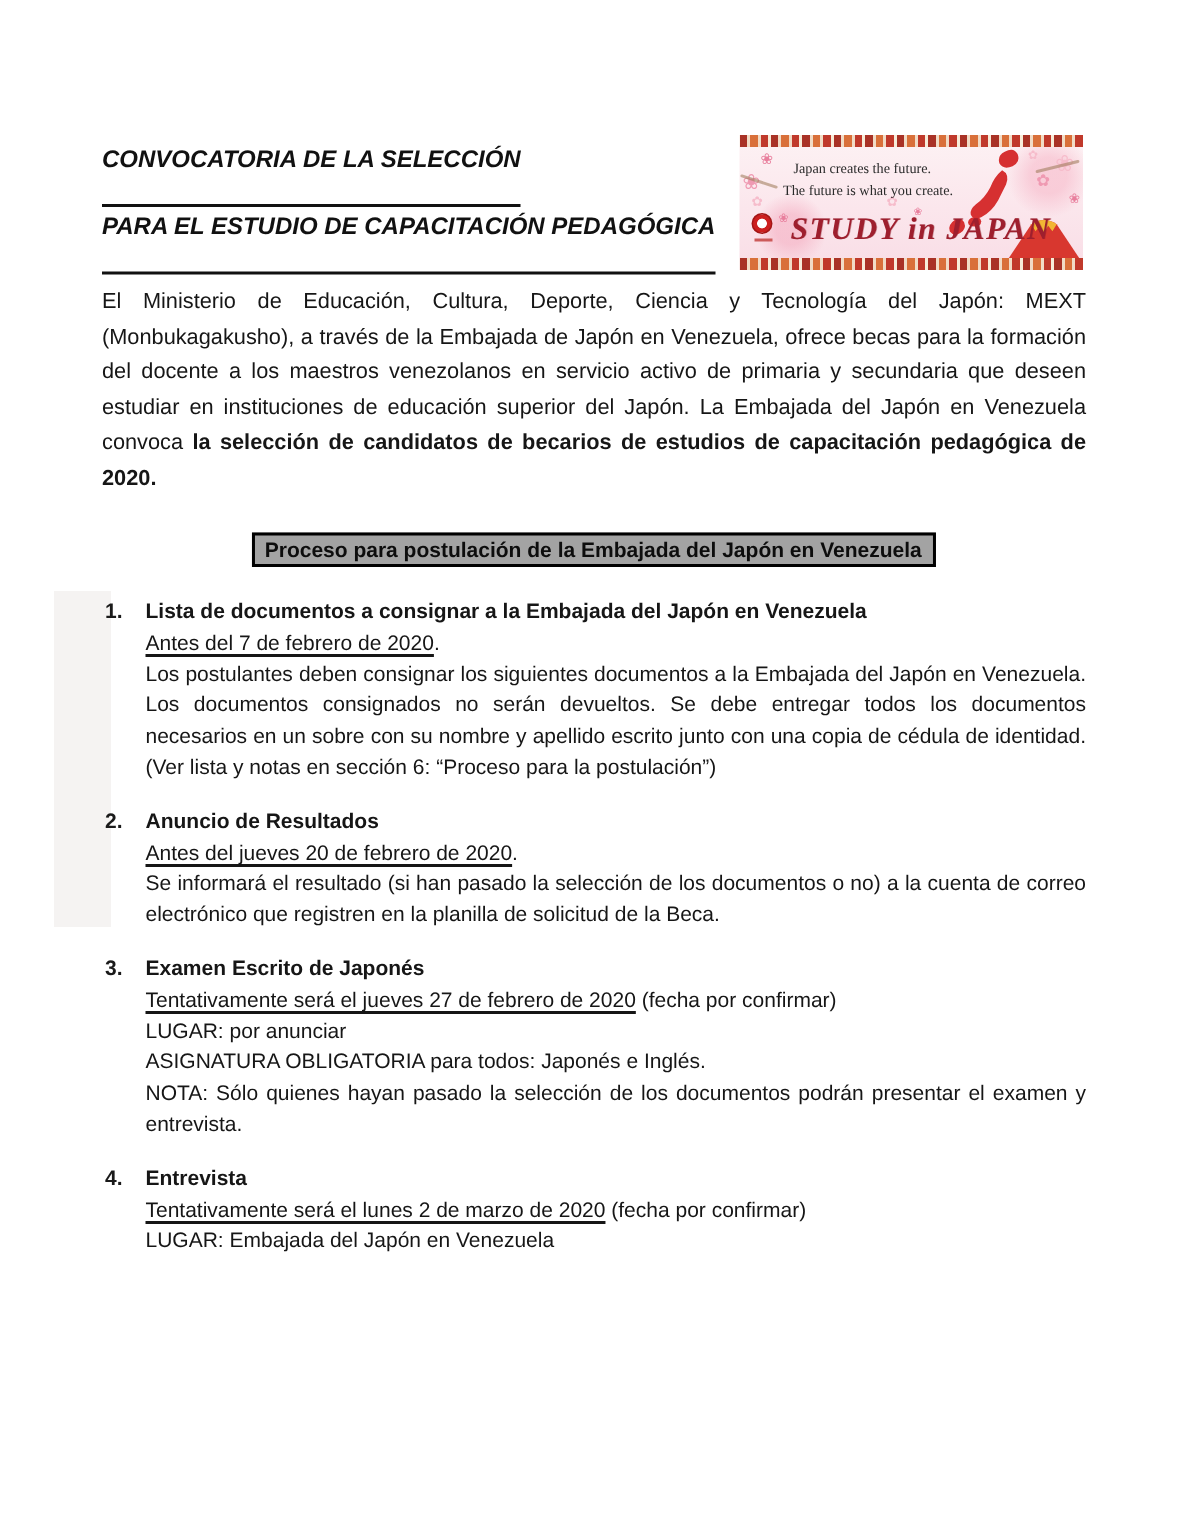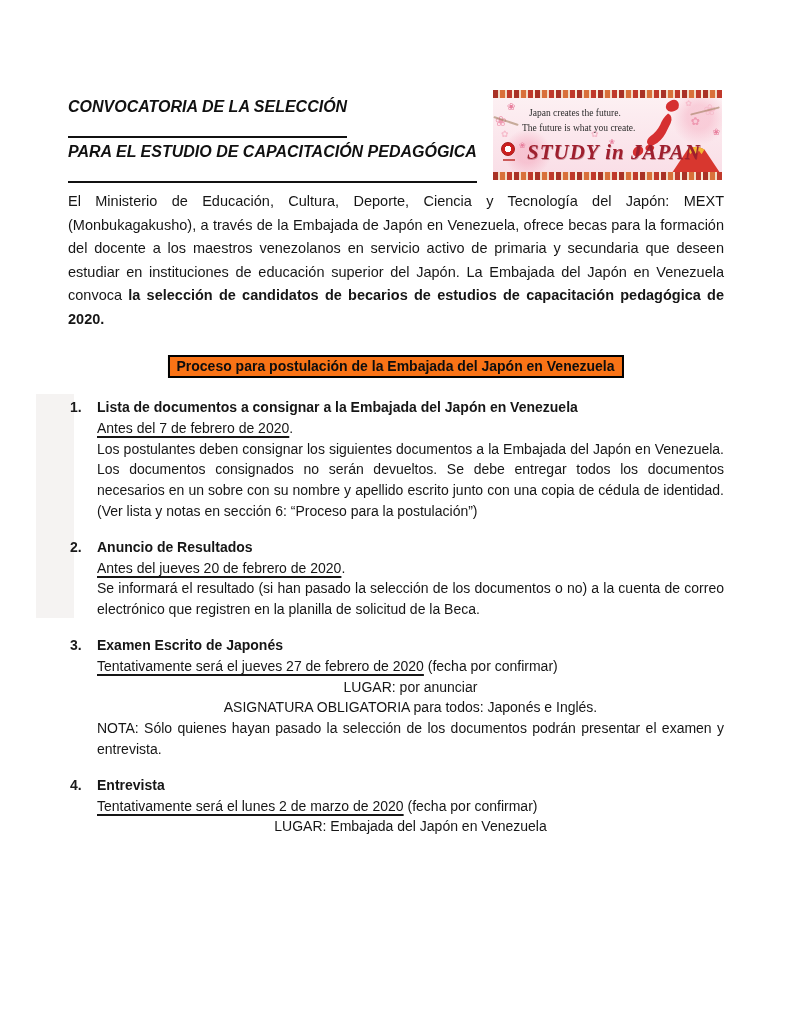--- a/index.html
+++ b/index.html
@@ -109,21 +109,21 @@
   
   .process-box {
     position: absolute;
     left: 50%; top: 355px;
     transform: translateX(-50%);
     border: 2px solid #000;
     padding: 1px 7px 2px 7px;
     font-size: 14px;
     font-weight: bold;
     white-space: nowrap;
-    background: #f97316;
+    background: #a3a3a3;
     color: #0d0d0d;
   }
 
   
   .items {
     position: absolute;
     left: 70px; top: 397px;
     width: 654px;
   }
   .item { display: flex; margin-bottom: 15px; }
@@ -131,21 +131,21 @@
     width: 27px;
     flex: 0 0 27px;
     font-weight: bold;
     font-size: 14px;
     line-height: 20.8px;
   }
   .item-content { flex: 1; font-size: 14px; line-height: 20.8px; color: #161616; }
   .item-title { font-weight: bold; }
   .date-line .u { text-decoration: underline; text-decoration-thickness: 1.5px; text-underline-offset: 3px; }
   .body-text { text-align: justify; }
-  .body-text.single { text-align: center; }
+  .body-text.single { text-align: left; }
 </style>
 </head>
 <body>
 
 <div class="page">
 
   <div class="scan-band"></div>
 
   <div class="doc-title">
     <div class="row"><span class="title-line">CONVOCATORIA DE LA SELECCIÓN</span></div>

